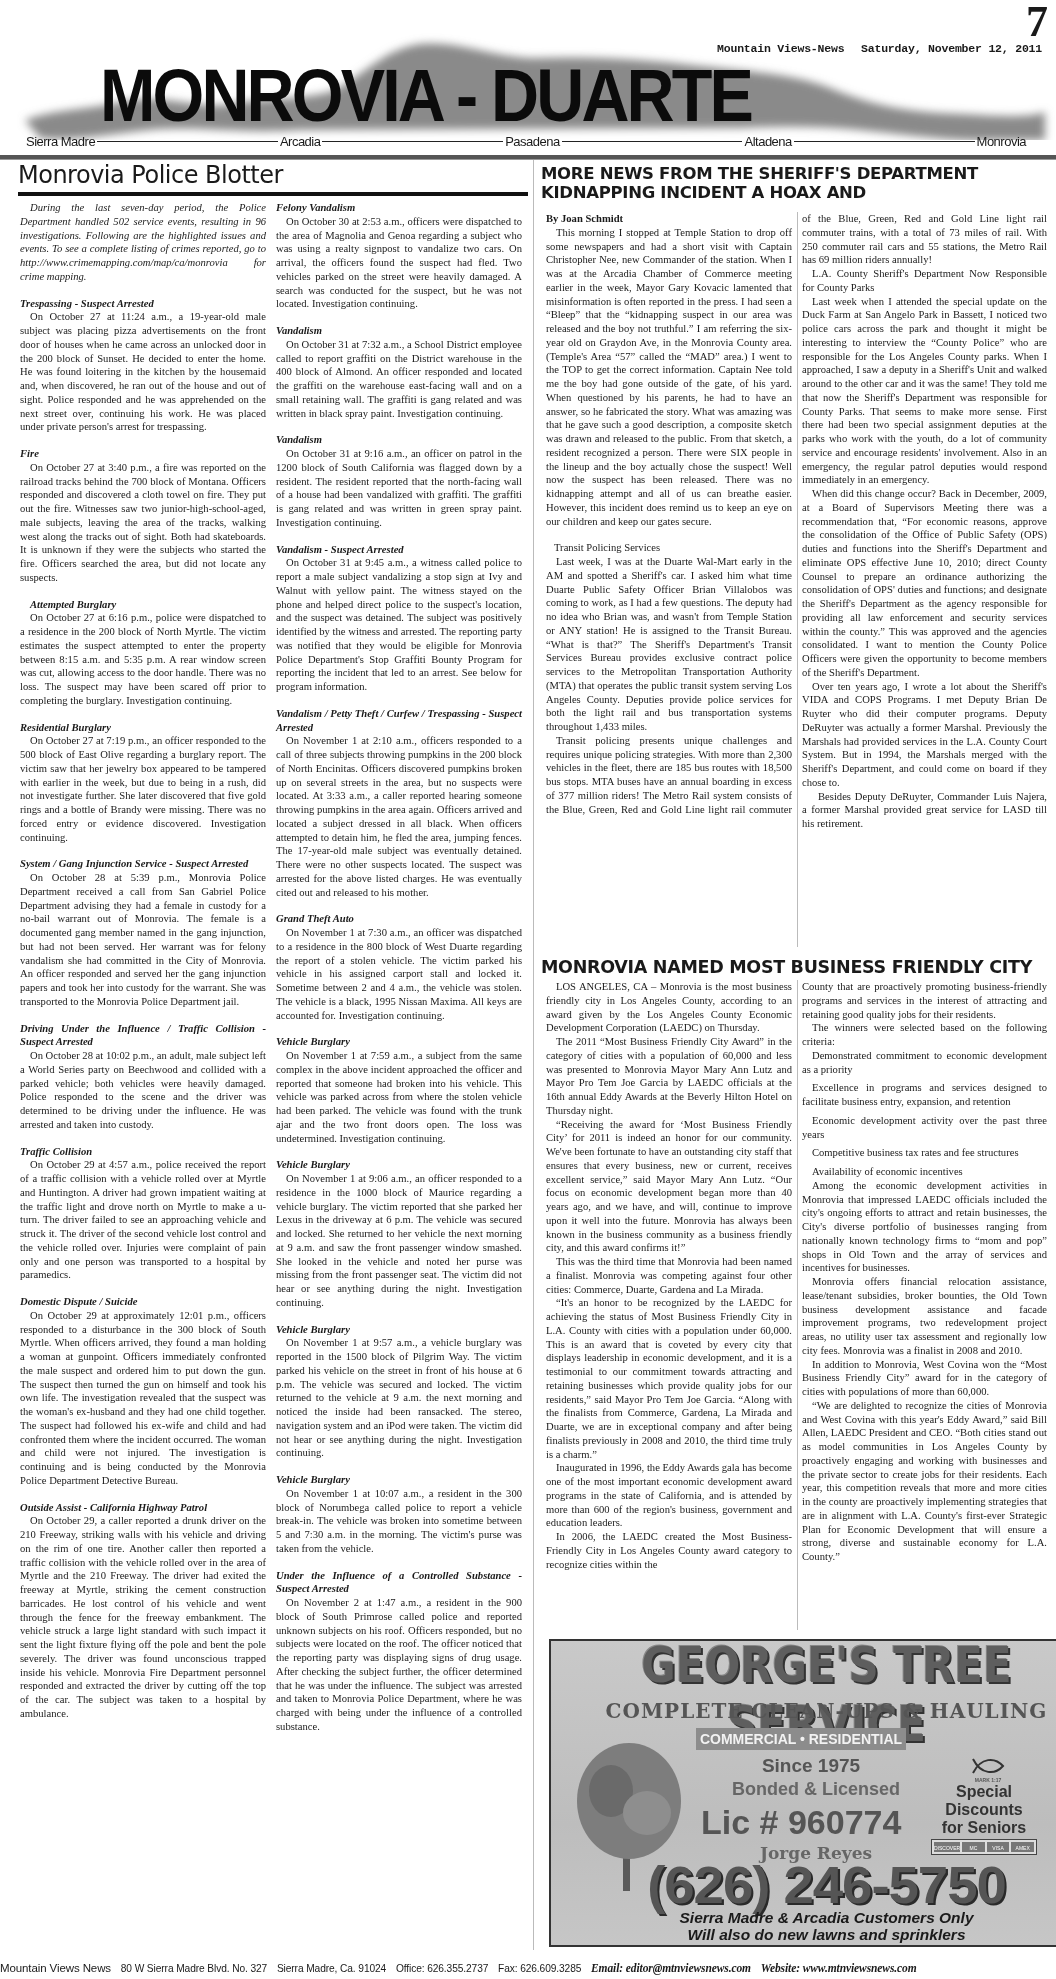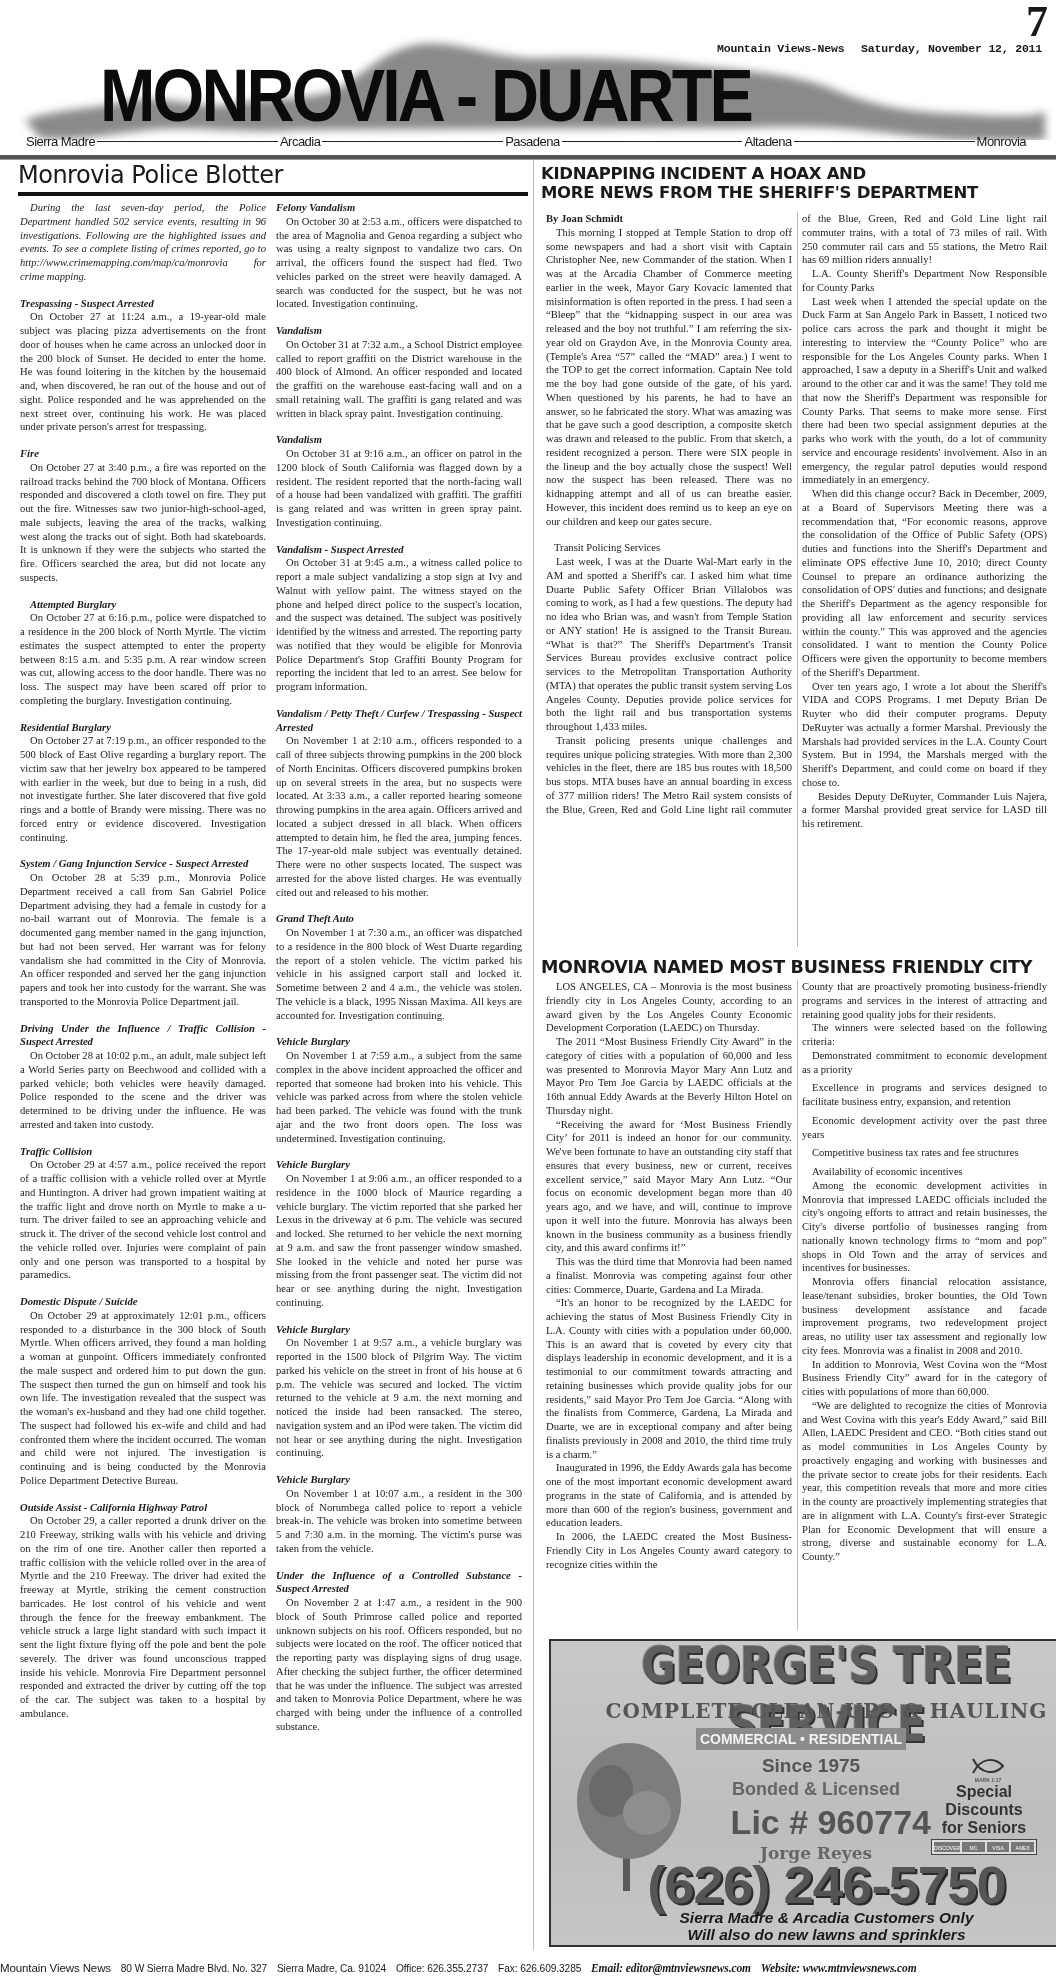--- a/index.html
+++ b/index.html
@@ -45,21 +45,21 @@
   .vrule { position: absolute; width: 1px; background: #bbb; }
 
   
   .ad { position: absolute; left: 549px; top: 1639px; width: 555px; height: 308px; border: 2px solid #333; background: linear-gradient(#c9c9c9, #bdbdbd 60%, #c6c6c6); overflow: hidden; font-family: "Liberation Sans", sans-serif; }
   .ad-title { position: absolute; left: 0; top: 4px; width: 100%; text-align: center; font-family: "DejaVu Sans", sans-serif; font-weight: bold; font-size: 42px; letter-spacing: 0px; color: #5e5e5e; text-shadow: 2px 2px 0 #333, -1px -1px 0 #888; transform: scaleY(1.2); }
   .ad-sub { position: absolute; left: 0; top: 58px; width: 100%; text-align: center; font-family: "DejaVu Serif", serif; font-weight: bold; font-size: 20px; color: #555; letter-spacing: 1px; }
   .ad-band { position: absolute; left: 145px; top: 87px; width: 210px; height: 22px; background: #8c8c8c; color: #f2f2f2; font-weight: bold; font-size: 14px; text-align: center; line-height: 22px; }
   .ad-tree { position: absolute; left: 20px; top: 100px; width: 120px; height: 150px; }
   .ad-since { position: absolute; left: 180px; top: 114px; width: 160px; text-align: center; font-weight: bold; font-size: 19px; color: #555; }
   .ad-bonded { position: absolute; left: 150px; top: 138px; width: 230px; text-align: center; font-weight: bold; font-size: 18px; color: #666; }
-  .ad-lic { position: absolute; left: 150px; top: 162px; width: 230px; text-align: right; font-weight: bold; font-size: 34px; color: #555; }
+  .ad-lic { position: absolute; left: 150px; top: 162px; width: 230px; text-align: left; font-weight: bold; font-size: 34px; color: #555; }
   .ad-name { position: absolute; left: 150px; top: 202px; width: 230px; text-align: center; font-family: "DejaVu Serif", serif; font-weight: bold; font-size: 17px; color: #666; }
   .ad-fish { position: absolute; left: 420px; top: 112px; width: 34px; height: 26px; }
   .ad-mark { position: absolute; left: 405px; top: 136px; width: 64px; text-align: center; font-size: 5px; font-weight: bold; color: #555; }
   .ad-special { position: absolute; left: 378px; top: 142px; width: 110px; text-align: center; font-weight: bold; font-size: 16px; line-height: 18px; color: #333; }
   .ad-cards { position: absolute; left: 380px; top: 198px; width: 106px; height: 16px; display: flex; gap: 2px; border: 1px solid #444; padding: 2px; background: #ddd; }
   .ad-cards div { flex: 1; background: #777; font-size: 5px; color: #fff; text-align: center; line-height: 12px; }
   .ad-phone { position: absolute; left: 0; top: 216px; width: 100%; text-align: center; font-weight: bold; font-size: 52px; line-height: 56px; color: #555; letter-spacing: -1px; text-shadow: 2px 2px 0 #2a2a2a; transform: scaleX(1.05); }
   .ad-foot { position: absolute; left: 0; top: 268px; width: 100%; text-align: center; font-style: italic; font-weight: bold; font-size: 15.5px; line-height: 17px; color: #1a1a1a; }
 
   
@@ -146,22 +146,22 @@
   <p>On November 1 at 9:57 a.m., a vehicle burglary was reported in the 1500 block of Pilgrim Way. The victim parked his vehicle on the street in front of his house at 6 p.m. The vehicle was secured and locked. The victim returned to the vehicle at 9 a.m. the next morning and noticed the inside had been ransacked. The stereo, navigation system and an iPod were taken. The victim did not hear or see anything during the night. Investigation continuing.</p>
   <p class="head">Vehicle Burglary</p>
   <p>On November 1 at 10:07 a.m., a resident in the 300 block of Norumbega called police to report a vehicle break-in. The vehicle was broken into sometime between 5 and 7:30 a.m. in the morning. The victim's purse was taken from the vehicle.</p>
   <p class="head">Under the Influence of a Controlled Substance - Suspect Arrested</p>
   <p>On November 2 at 1:47 a.m., a resident in the 900 block of South Primrose called police and reported unknown subjects on his roof. Officers responded, but no subjects were located on the roof. The officer noticed that the reporting party was displaying signs of drug usage. After checking the subject further, the officer determined that he was under the influence. The subject was arrested and taken to Monrovia Police Department, where he was charged with being under the influence of a controlled substance.</p>
 </section>
 
 <div class="vrule" style="left:533px; top:160px; height:1790px;"></div>
 
 <h2 class="kidnap-title">
+  <div>MORE NEWS FROM THE SHERIFF'S DEPARTMENT</div>
   <div>KIDNAPPING INCIDENT A HOAX AND</div>
-  <div>MORE NEWS FROM THE SHERIFF'S DEPARTMENT</div>
 </h2>
 
 <section class="col c3">
   <p class="byline">By Joan Schmidt</p>
   <p>This morning I stopped at Temple Station to drop off some newspapers and had a short visit with Captain Christopher Nee, new Commander of the station. When I was at the Arcadia Chamber of Commerce meeting earlier in the week, Mayor Gary Kovacic lamented that misinformation is often reported in the press. I had seen a “Bleep” that the “kidnapping suspect in our area was released and the boy not truthful.” I am referring the six-year old on Graydon Ave, in the Monrovia County area. (Temple's Area “57” called the “MAD” area.) I went to the TOP to get the correct information. Captain Nee told me the boy had gone outside of the gate, of his yard. When questioned by his parents, he had to have an answer, so he fabricated the story. What was amazing was that he gave such a good description, a composite sketch was drawn and released to the public. From that sketch, a resident recognized a person. There were SIX people in the lineup and the boy actually chose the suspect! Well now the suspect has been released. There was no kidnapping attempt and all of us can breathe easier. However, this incident does remind us to keep an eye on our children and keep our gates secure.</p>
   <p class="gap" style="text-indent:0; margin-top:13px;margin-left:8px;">Transit Policing Services</p>
   <p>Last week, I was at the Duarte Wal-Mart early in the AM and spotted a Sheriff's car. I asked him what time Duarte Public Safety Officer Brian Villalobos was coming to work, as I had a few questions. The deputy had no idea who Brian was, and wasn't from Temple Station or ANY station! He is assigned to the Transit Bureau. “What is that?”  The Sheriff's Department's Transit Services Bureau provides exclusive contract police services to the Metropolitan Transportation Authority (MTA) that operates the public transit system serving Los Angeles County. Deputies provide police services for both the light rail and bus transportation systems throughout 1,433 miles.</p>
   <p style="max-height:82px; overflow:hidden;">Transit policing presents unique challenges and requires unique policing strategies. With more than 2,300 vehicles in the fleet, there are 185 bus routes with 18,500 bus stops. MTA buses have an annual boarding in excess of 377 million riders! The Metro Rail system consists of the Blue, Green, Red and Gold Line light rail commuter trains, with a total of 73 miles of rail. With 250 commuter rail cars and 55 stations, the Metro Rail has 69 million riders annually!</p>
 </section>
 

